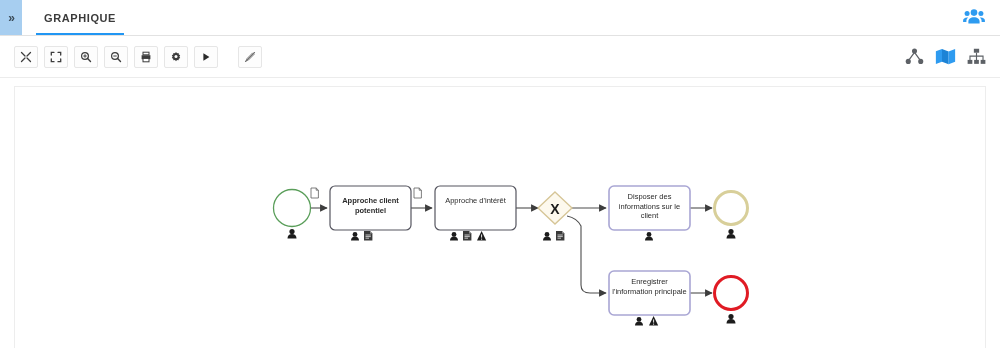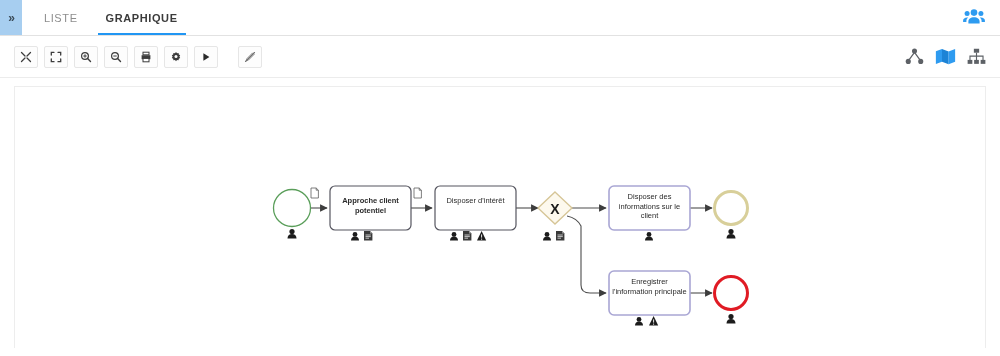--- a/index.html
+++ b/index.html
@@ -119,23 +119,20 @@
   }
 </style>
 </head>
 <body>
 
 <div class="topbar">
   <div class="collapse-btn">
     <span>»</span>
   </div>
   <div class="tabs">
-    <div class="tab">
-      <span>LISTE</span>
-    </div>
     <div class="tab active">
       <span>GRAPHIQUE</span>
     </div>
   </div>
   <div class="topbar-right">
     <svg class="group-icon" viewBox="0 0 24 24">
       <circle cx="12" cy="6.6" r="3.3" fill="#2e9bf0"></circle>
       <circle cx="5.1" cy="7.4" r="2.5" fill="#2e9bf0"></circle>
       <circle cx="18.9" cy="7.4" r="2.5" fill="#2e9bf0"></circle>
       <path d="M12 11.2c-3.4 0-5.6 1.9-5.6 4.1v2.2h11.2v-2.2c0-2.2-2.2-4.1-5.6-4.1z" fill="#2e9bf0"></path>
@@ -338,19 +335,19 @@
 
       <circle cx="716" cy="206" r="16.5" fill="#ffffff" stroke="#e01b24" stroke-width="3"></circle>
       <g transform="translate(711.5,227)">
         <circle cx="4.5" cy="2.6" r="2.6" fill="#1c1c1c"></circle>
         <path d="M0 9.4 C0 6.3 2 5 4.5 5 C7 5 9 6.3 9 9.4 Z" fill="#1c1c1c"></path>
       </g>
     </svg>
 
     <div class="node-label" style="left:318px; top:109px; width:75px;font-weight:bold;">Approche client potentiel</div>
 
-    <div class="node-label" style="left:423px; top:109px; width:75px;">Disposer d'intérêt</div>
+    <div class="node-label" style="left:423px; top:109px; width:75px;">Approche d'intérêt</div>
 
     <div class="node-label" style="left:597px; top:190px; width:75px;">Enregistrer l'information principale</div>
 
     <div class="node-label" style="left:597px; top:105px; width:75px;">Disposer des informations sur le client</div>
   </div>
 </div>
 
 </body></html>

